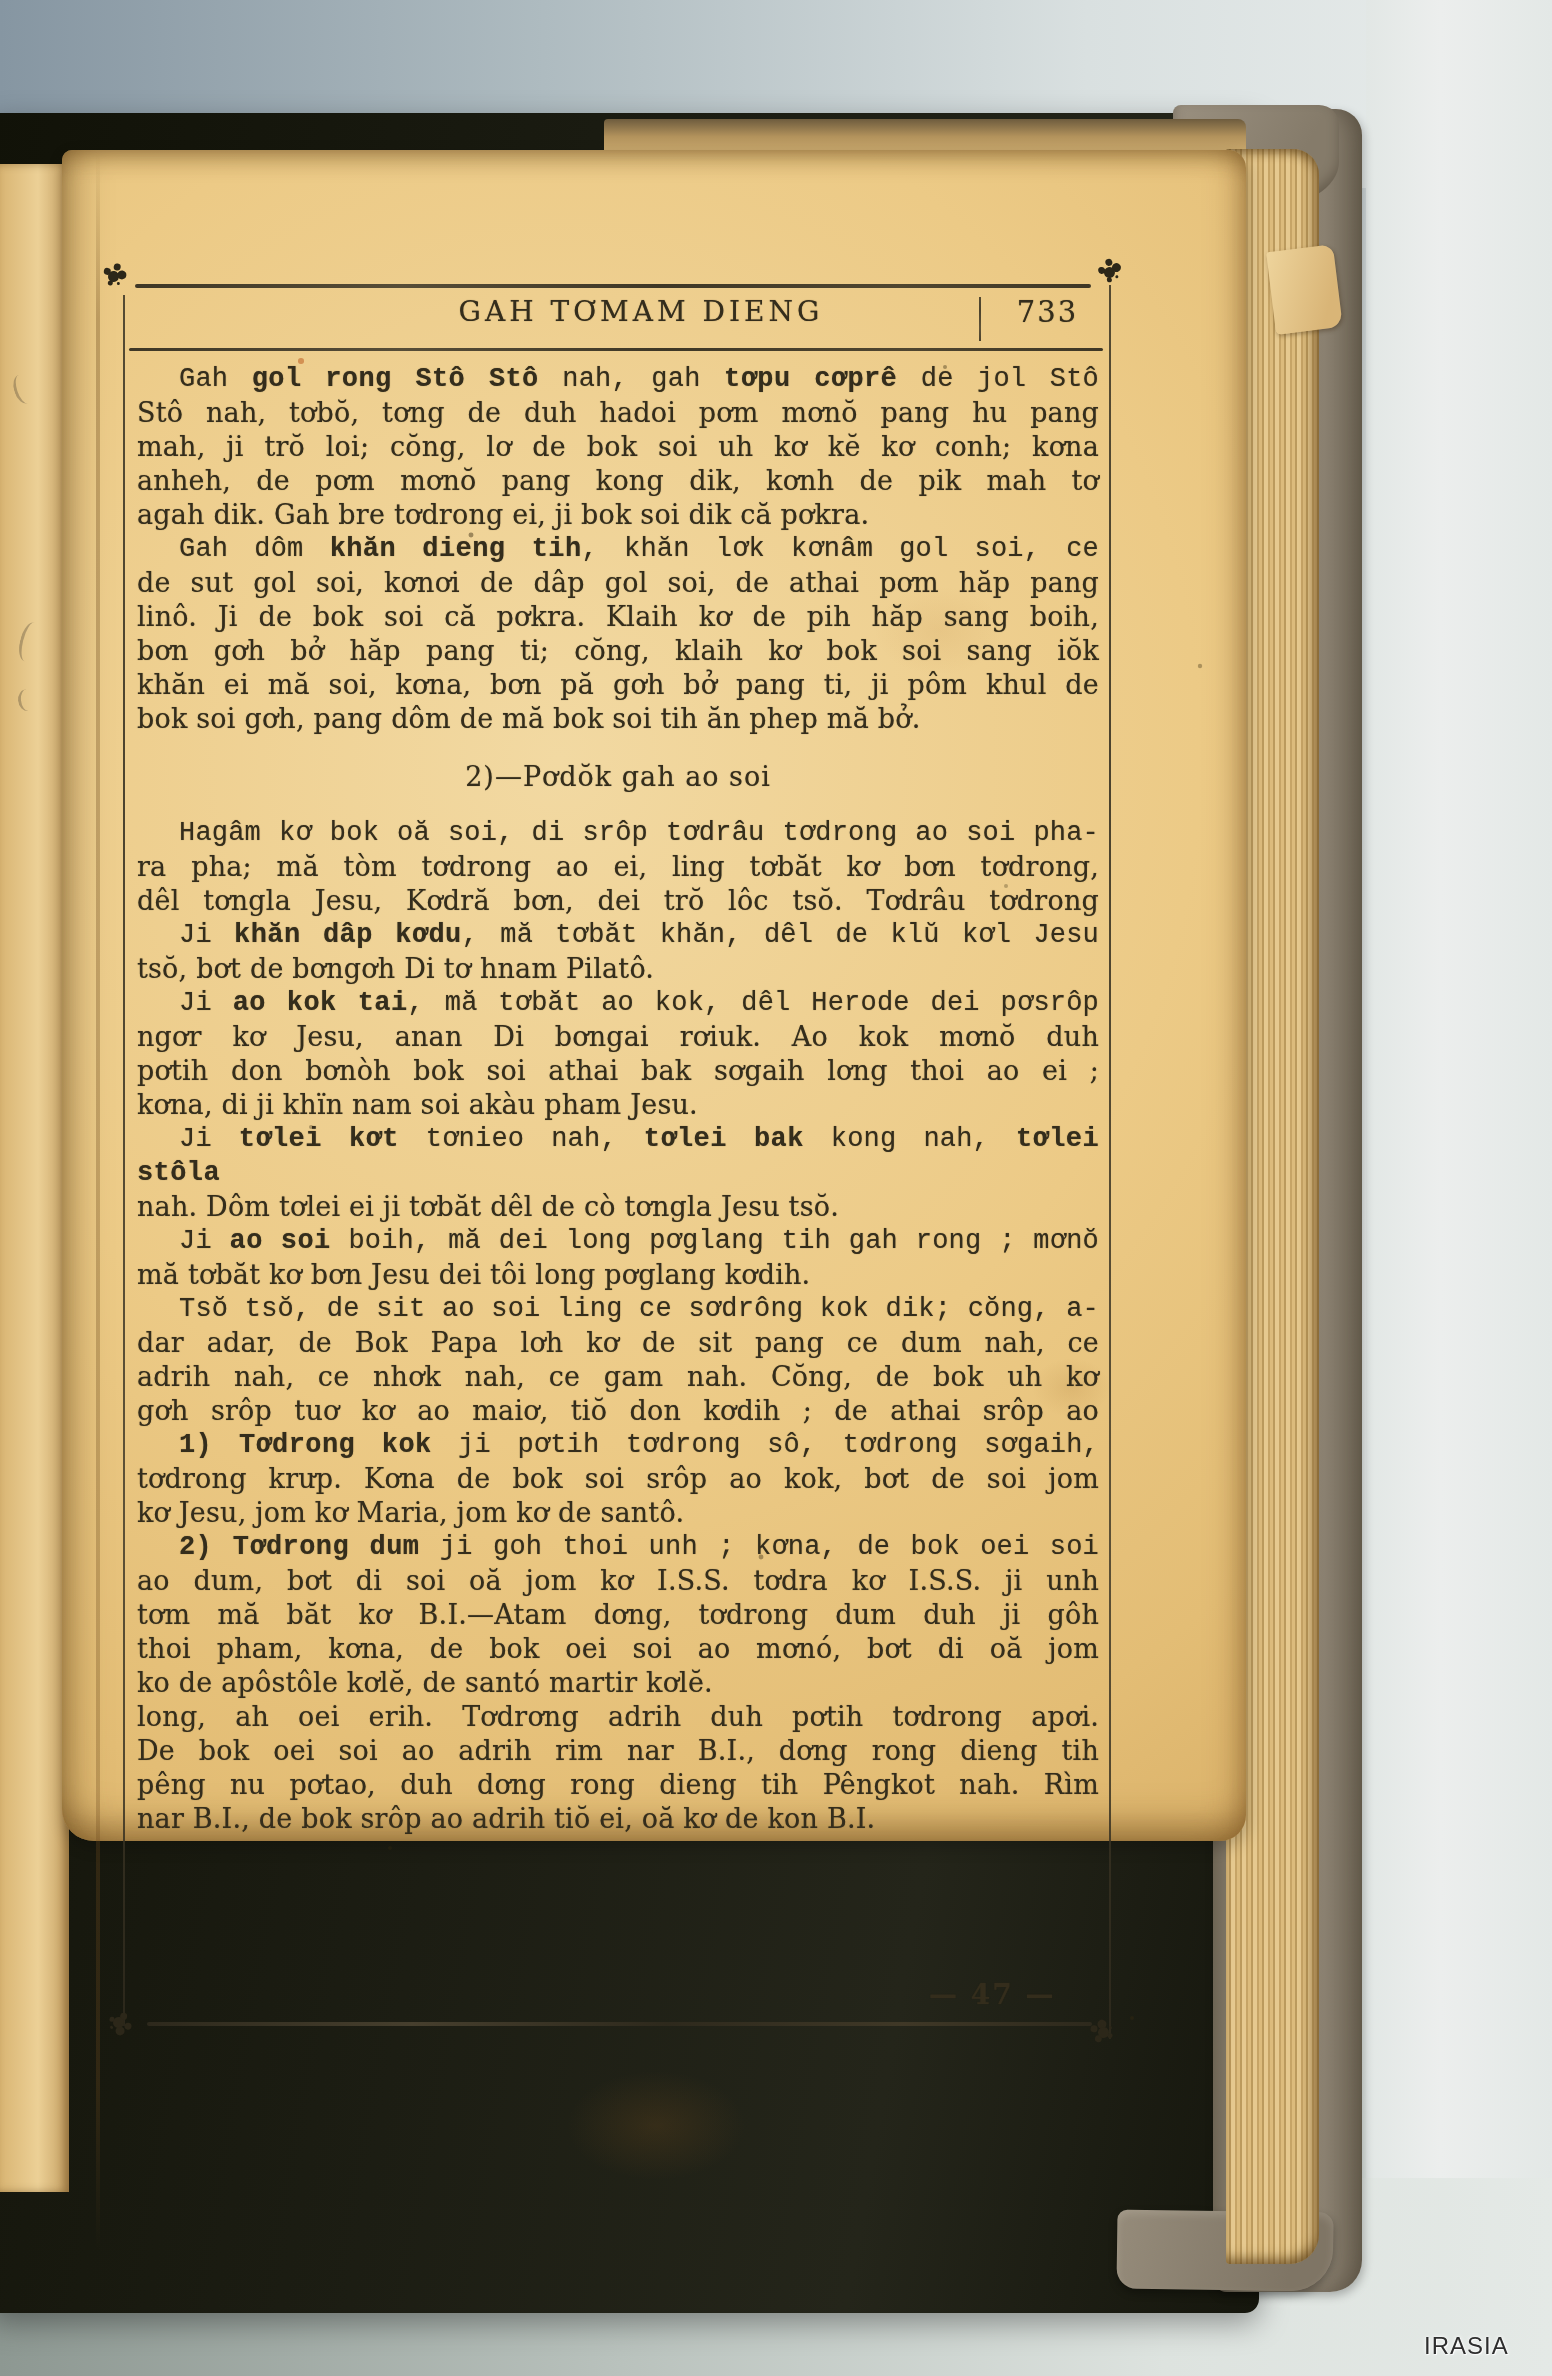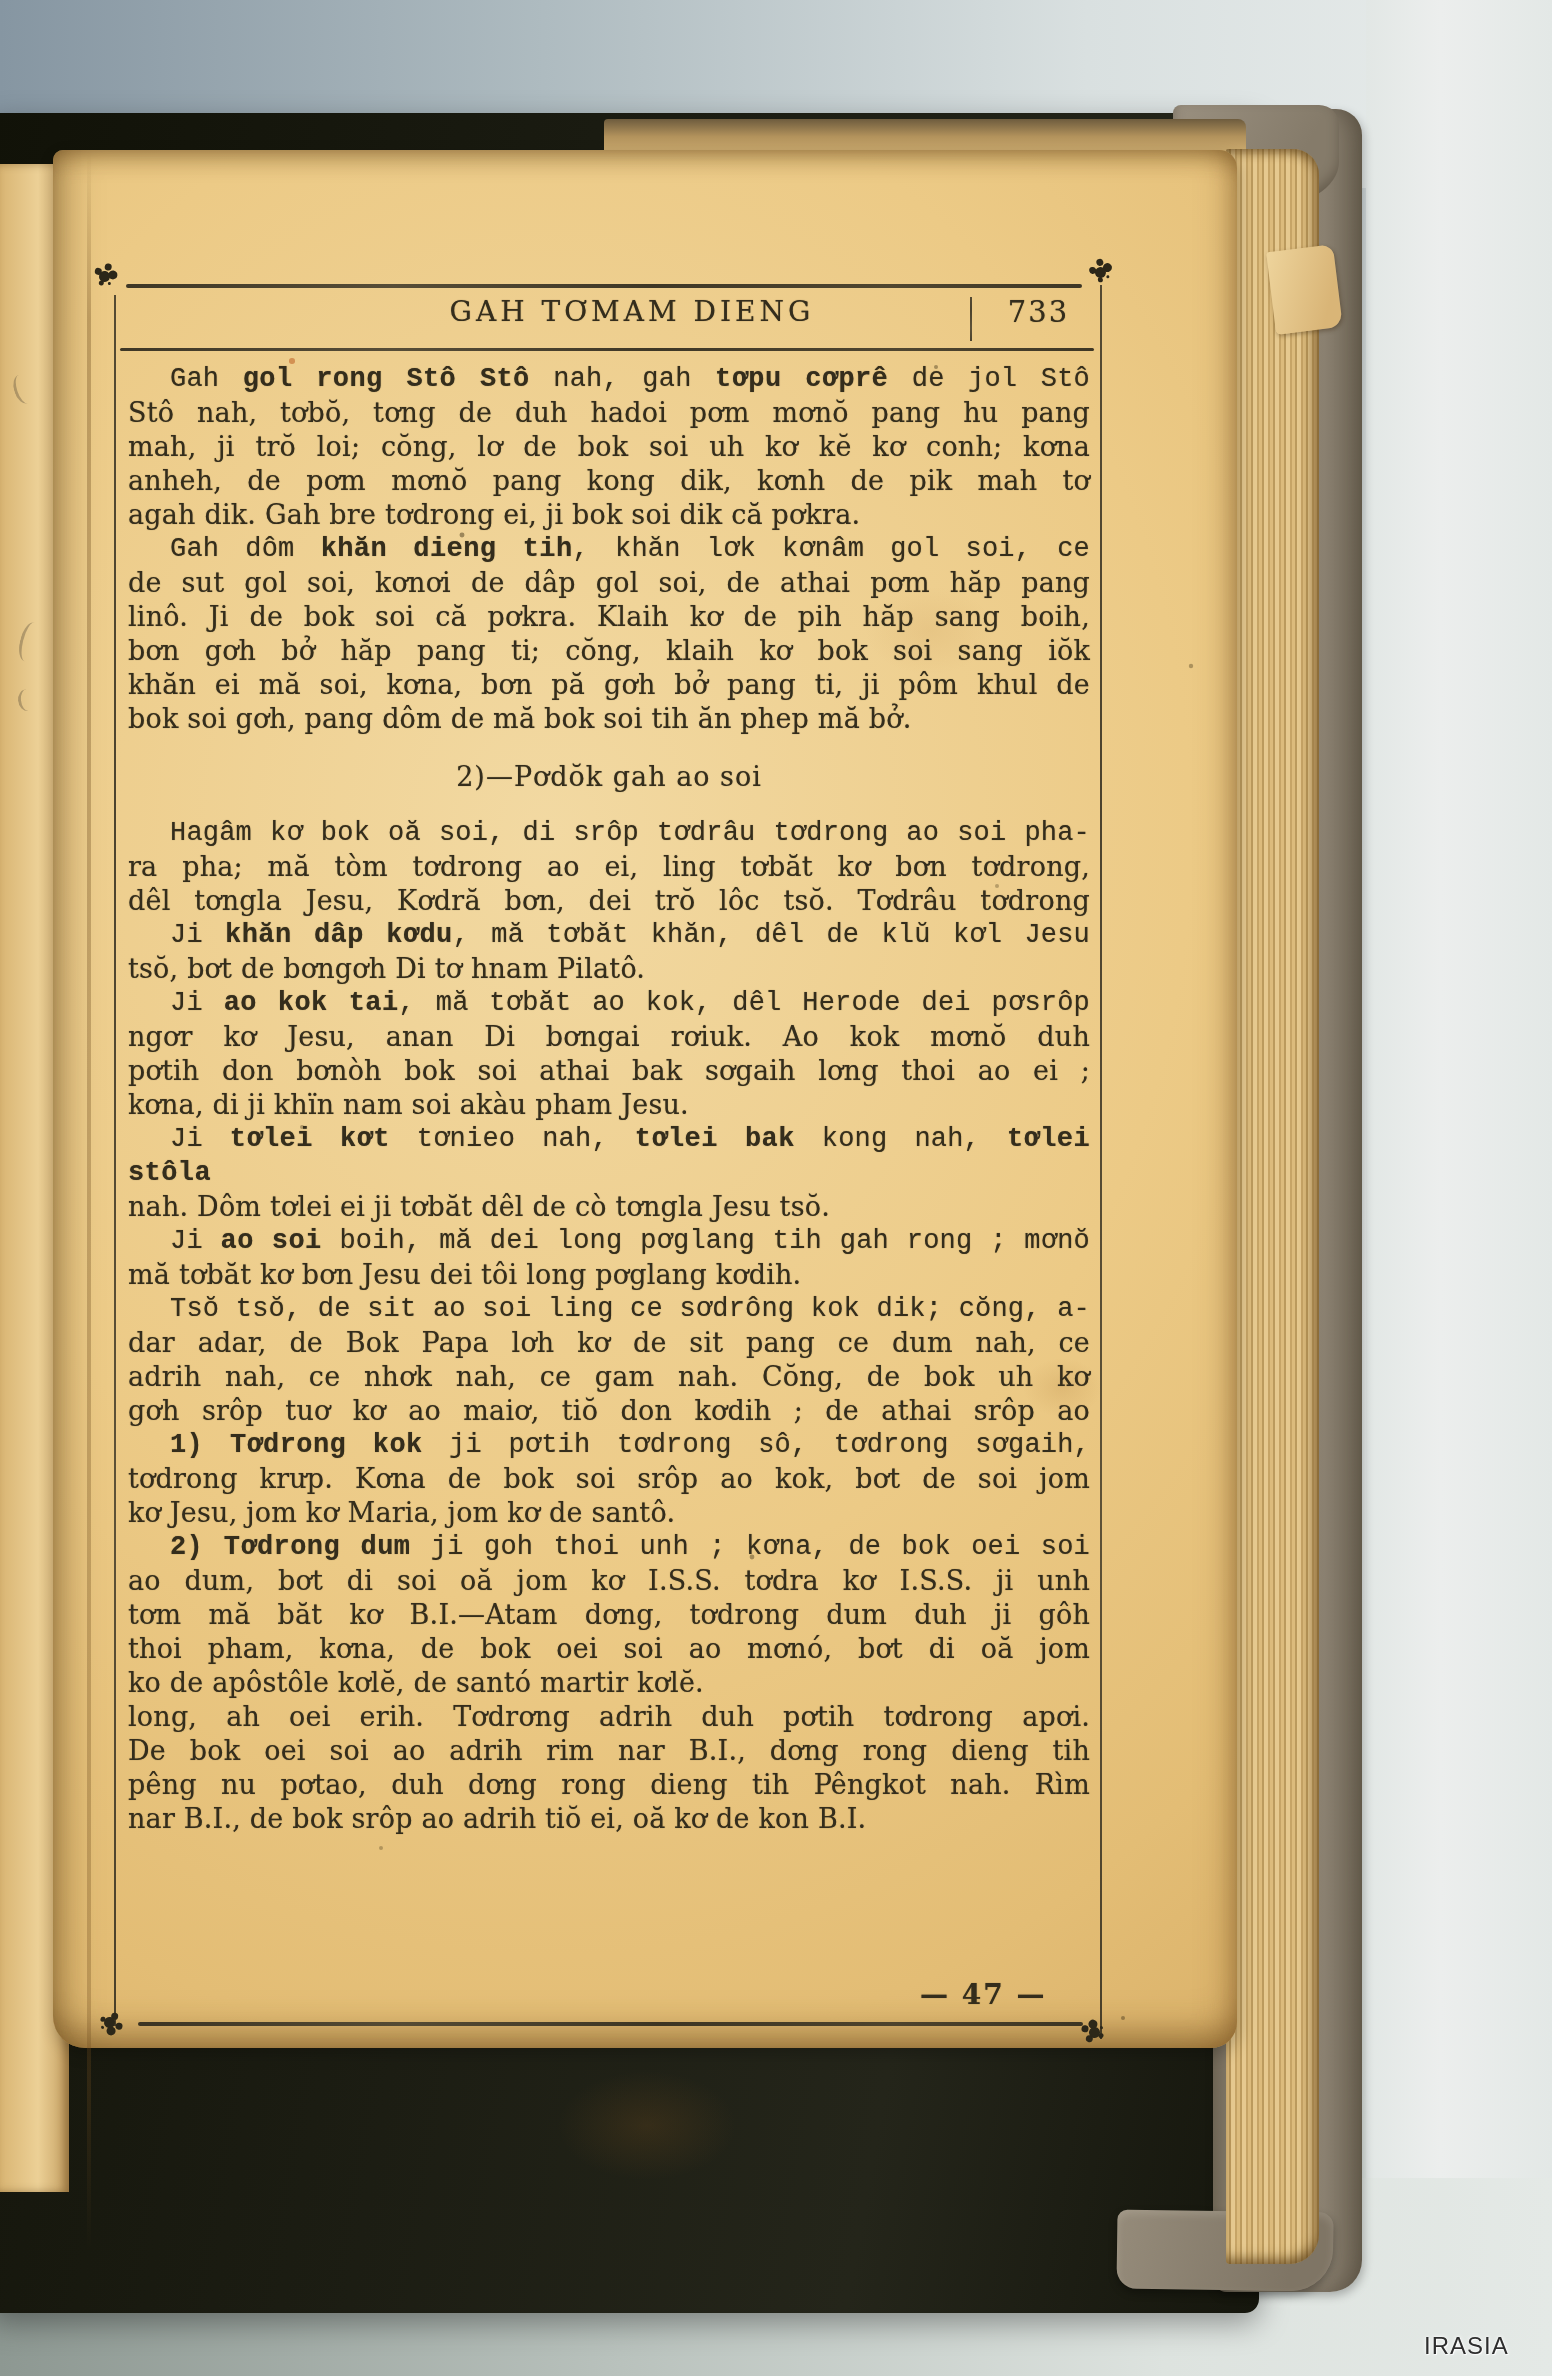--- a/index.html
+++ b/index.html
@@ -37,21 +37,21 @@
       background:repeating-linear-gradient(to right,#dcbb7c 0 3px,#bb9a5d 3px 5px,#e6c98f 5px 9px,#c6a466 9px 11px);
       border-radius:2px 26px 30px 4px;
       box-shadow:inset -8px 0 12px rgba(90,60,20,.45), inset 0 10px 10px -6px rgba(80,55,20,.5), inset 0 -12px 12px -6px rgba(80,55,20,.5);}
   .torn-piece{left:1271px;top:248px;width:67px;height:83px;background:#e7c98e;
       background:linear-gradient(110deg,#eed49c 0%,#d9b577 80%);
       transform:rotate(-7deg);border-radius:3px 12px 14px 5px;box-shadow:1px 2px 4px rgba(60,40,15,.4);}
   .under-page-left{left:0;top:164px;width:69px;height:2028px;
       background:linear-gradient(to right,#d9b573 0%,#ecd096 55%,#c49f61 100%);
       box-shadow:inset -5px 0 8px rgba(90,60,20,.45);}
 
-  .main-page{left:53px;top:150px;width:1184px;height:1898px;
+  .main-page{left:62px;top:150px;width:1184px;height:1691px;
       background:radial-gradient(120% 90% at 42% 36%, #f2d9a2 0%, #ecca86 45%, #e3bd75 72%, #d3a860 100%);
       border-radius:10px 18px 26px 32px;
       box-shadow:inset 0 16px 24px -12px rgba(95,62,20,.55),
                  inset -20px 0 34px -16px rgba(120,80,30,.5),
                  inset 26px 0 38px -18px rgba(100,70,25,.5),
                  inset 0 -30px 38px -18px rgba(110,75,28,.6),
                  2px 6px 16px rgba(0,0,0,.22);}
   .gutter-line{left:34px;top:0;width:4px;height:2101px;
       background:linear-gradient(to bottom,rgba(110,75,30,.0),rgba(110,75,30,.35) 8%,rgba(110,75,30,.3) 92%,rgba(110,75,30,0));}
 

